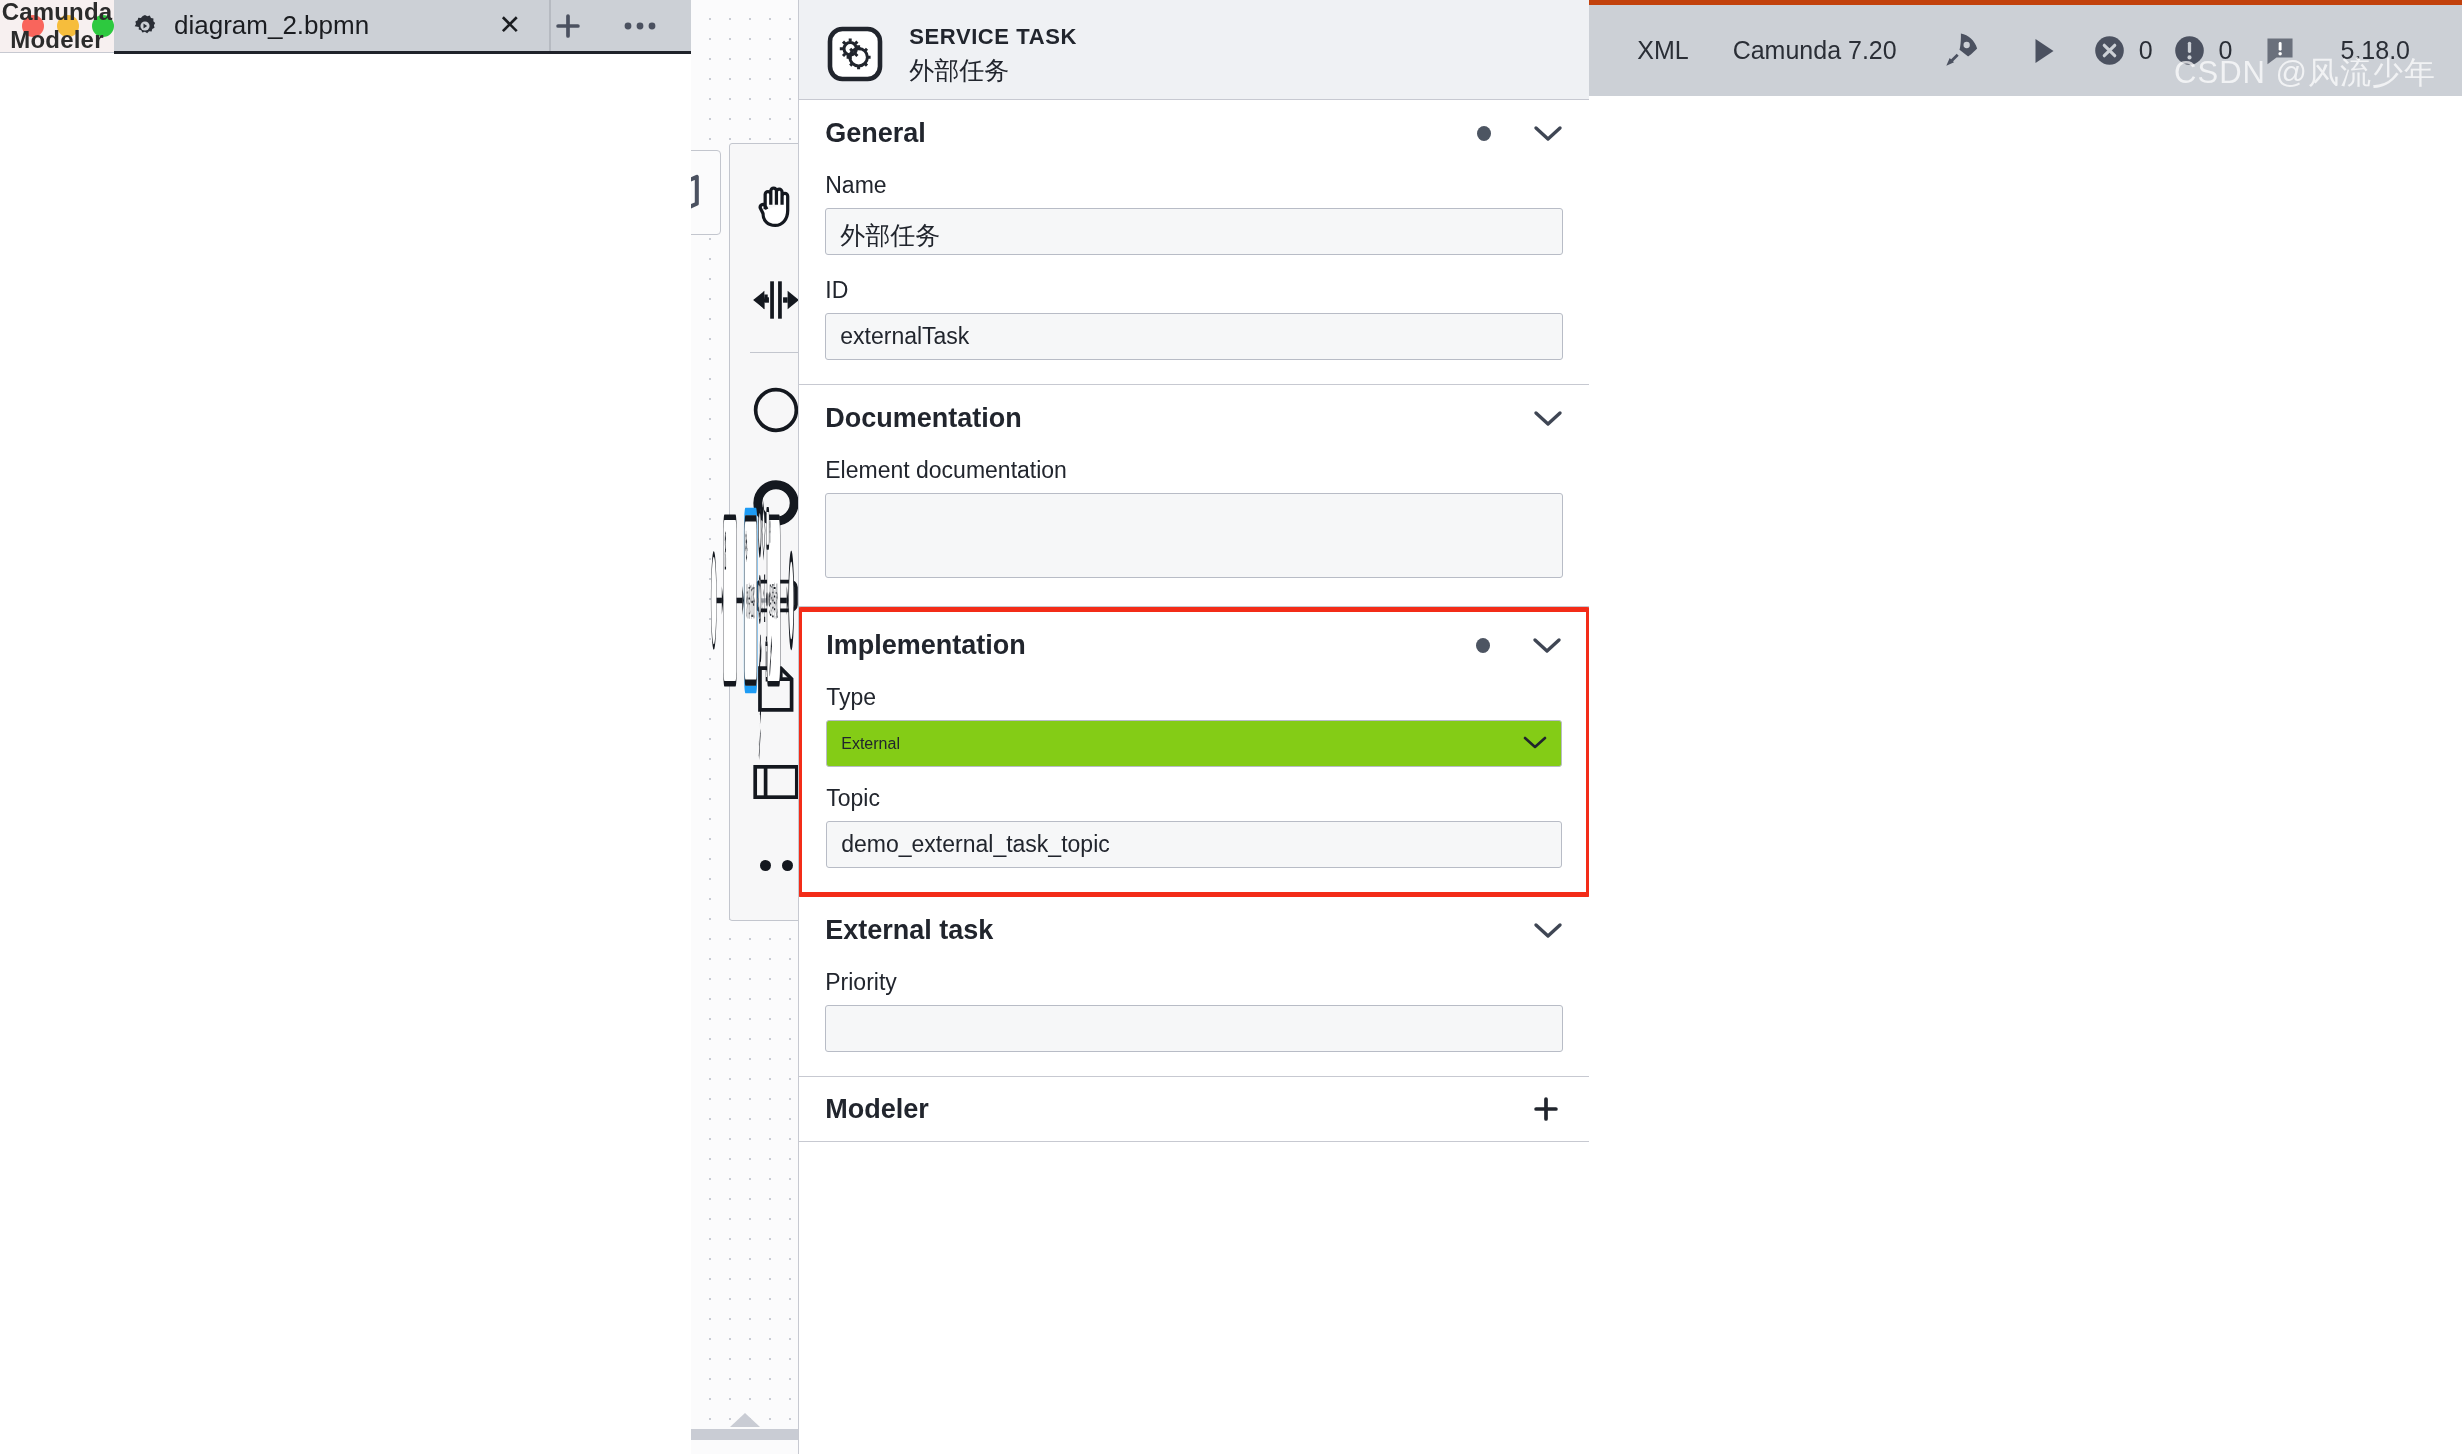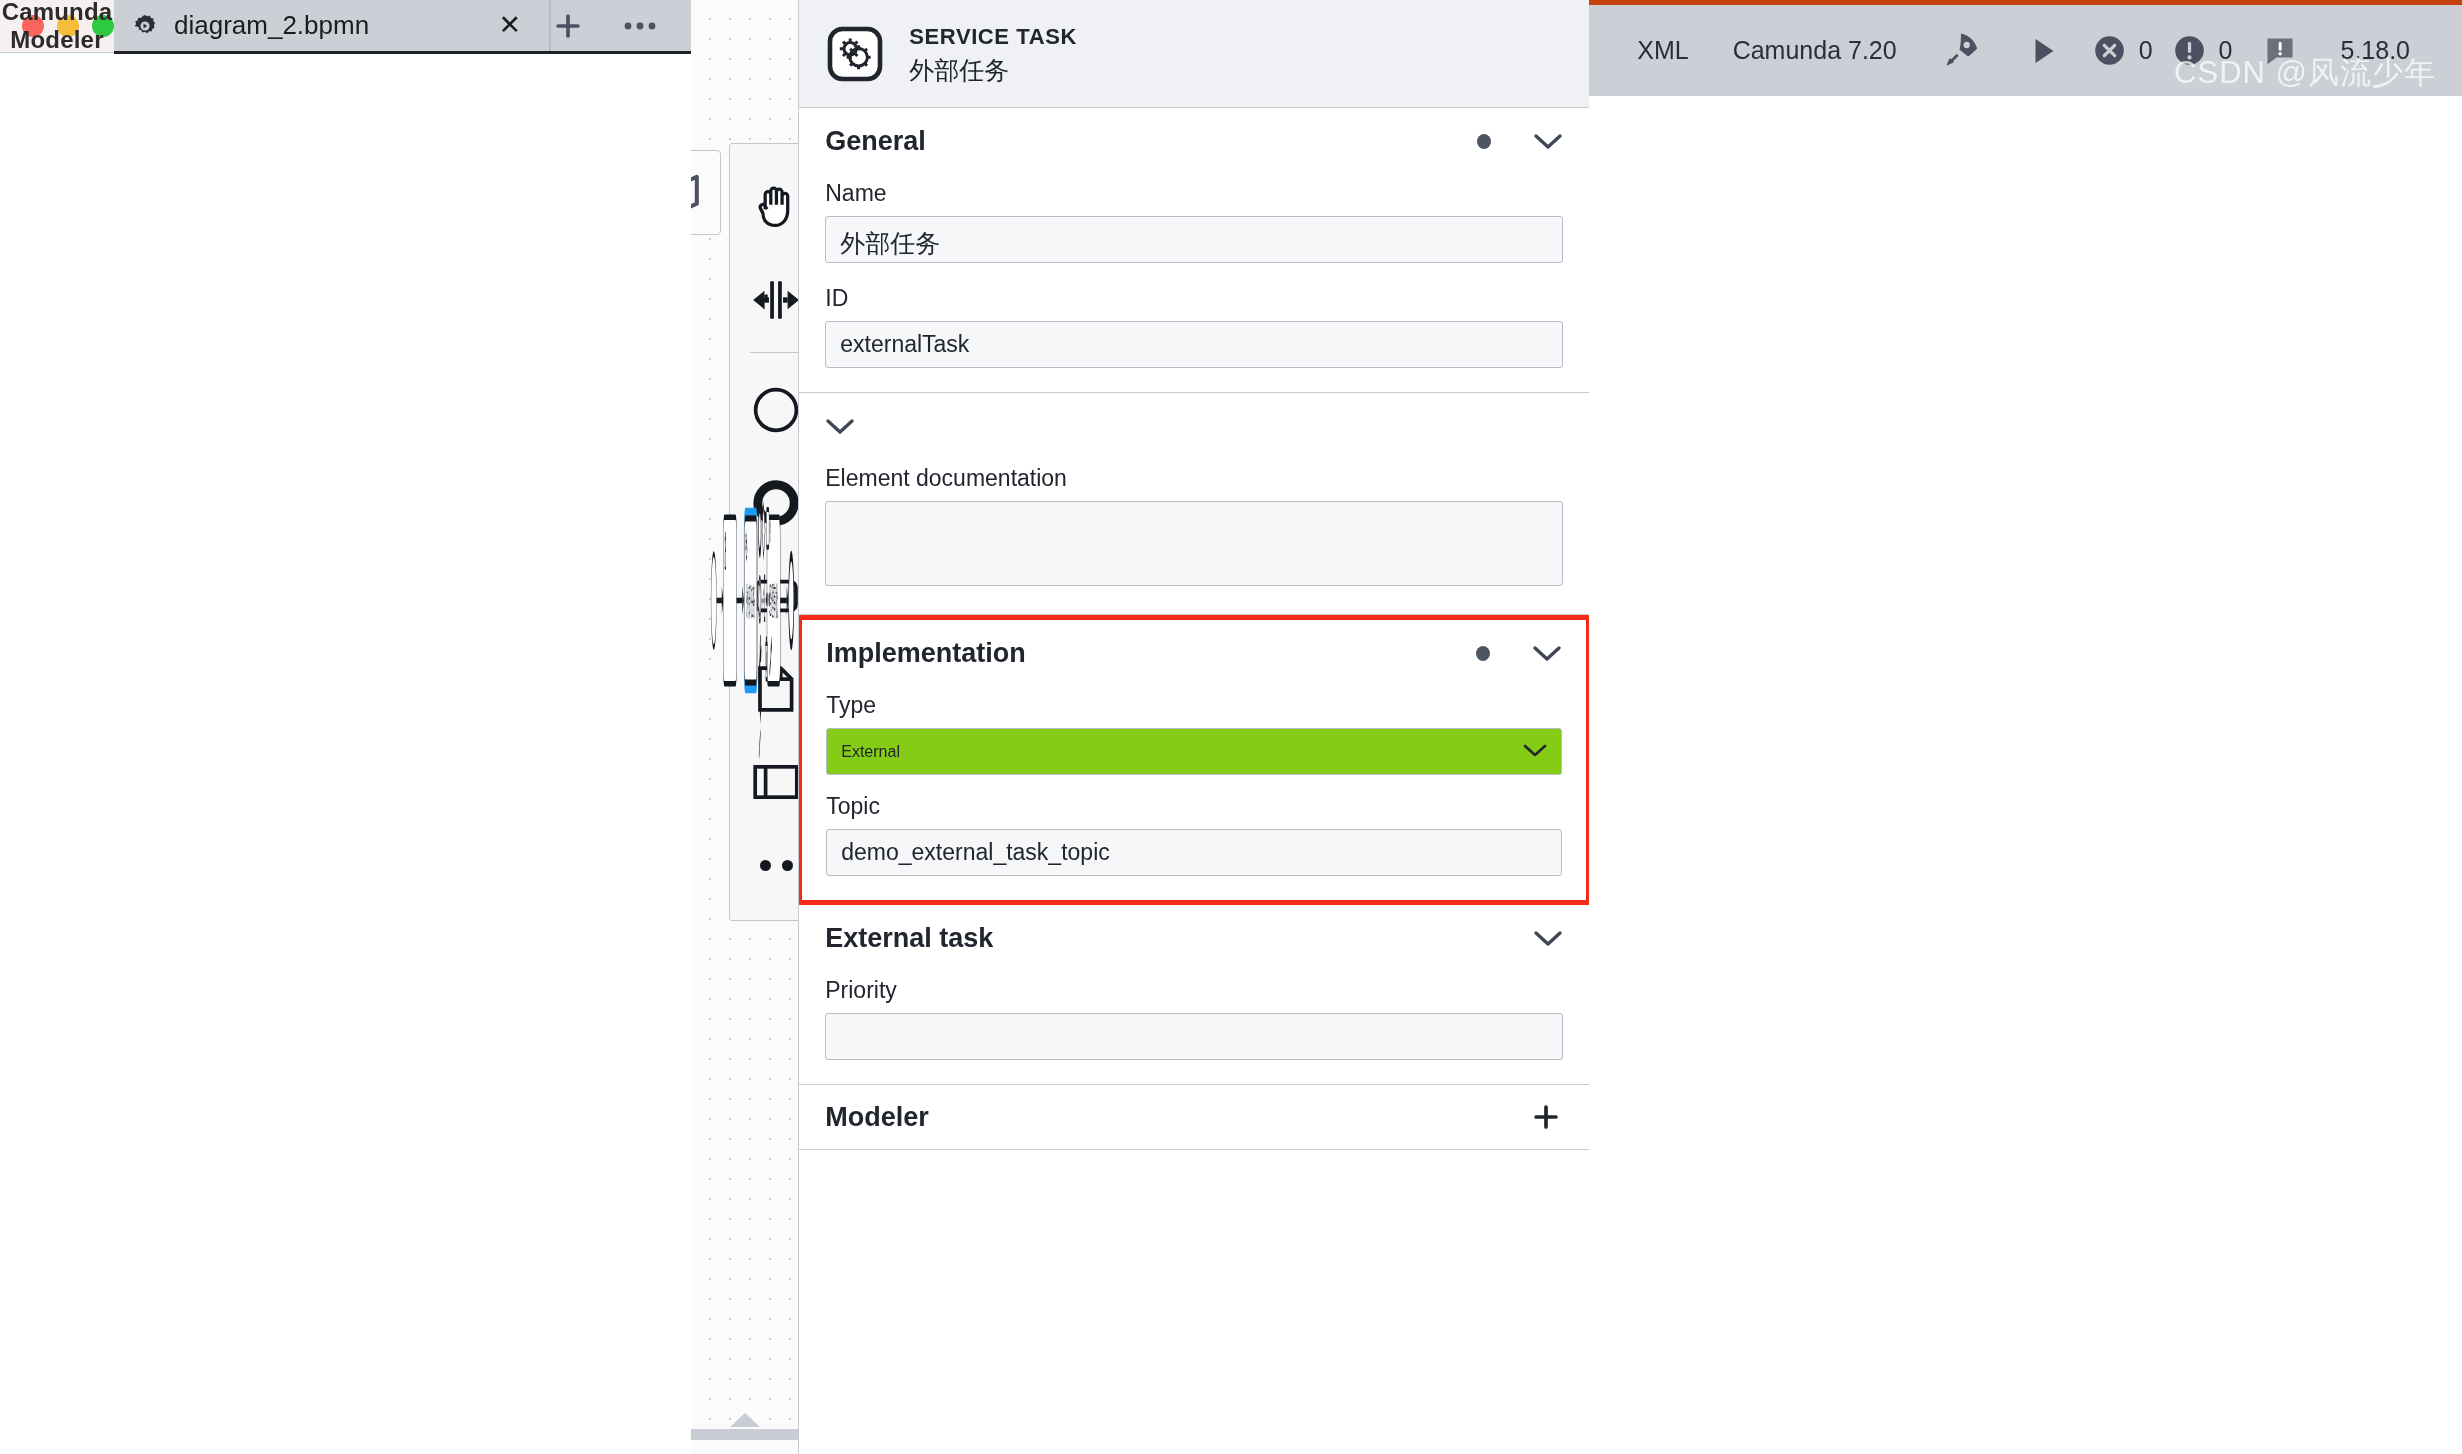--- a/index.html
+++ b/index.html
@@ -137,21 +137,21 @@
     background: #ffffff;
     display: flex; flex-direction: column;
     overflow: hidden;
     position: relative;
   }
   .props-header {
     background: #eff1f4;
     border-bottom: 1px solid #c7c9d1;
     display: flex; align-items: center;
     gap: 26px;
-    padding: 24px 26px 20px 28px;
+    padding: 24px 26px 12px 28px;
     flex: 0 0 auto;
   }
   .props-header .hdr-text { display: flex; flex-direction: column; gap: 4px; }
   .hdr-type {
     font-size: 22px; font-weight: bold; color: #21252d;
     letter-spacing: .6px;
   }
   .hdr-name { font-size: 25px; color: #21252d; }
 
   .props-scroll { flex: 1 1 auto; overflow: hidden; position: relative; }
@@ -560,20 +560,21 @@
             <textarea class="f-area area-name" placeholder="" style="">外部任务</textarea>
           </div>
           <div class="field">
             <label class="f-label">ID</label>
             <input class="f-input" value="externalTask" style="">
           </div>
         </div>
 
         <div class="group">
           <div class="group-head">
+            <span class="group-title">Documentation</span>
             <span class="chev">
               <svg width="30" height="19" viewBox="0 0 30 19" fill="none" stroke="#3f4654" stroke-width="3.4" stroke-linecap="round" stroke-linejoin="round">
                   <path d="M3 4l12 11L27 4"></path>
                 </svg>
             </span>
           </div>
           <div class="field">
             <label class="f-label">Element documentation</label>
             <textarea class="f-area area-doc" placeholder="" style=""></textarea>
           </div>

